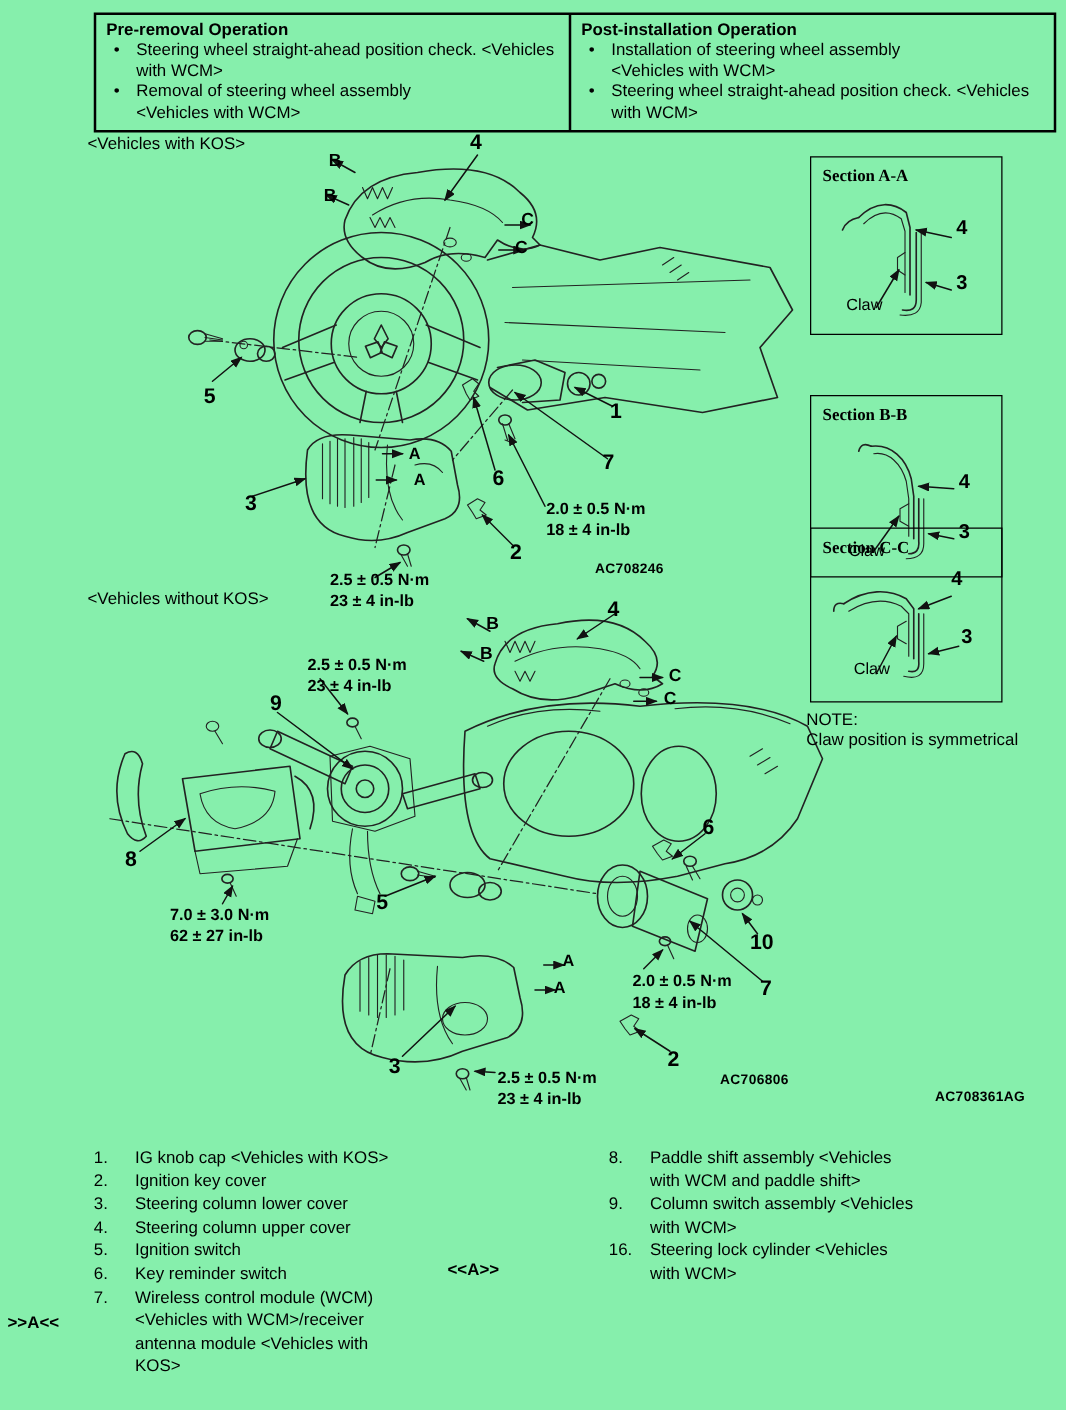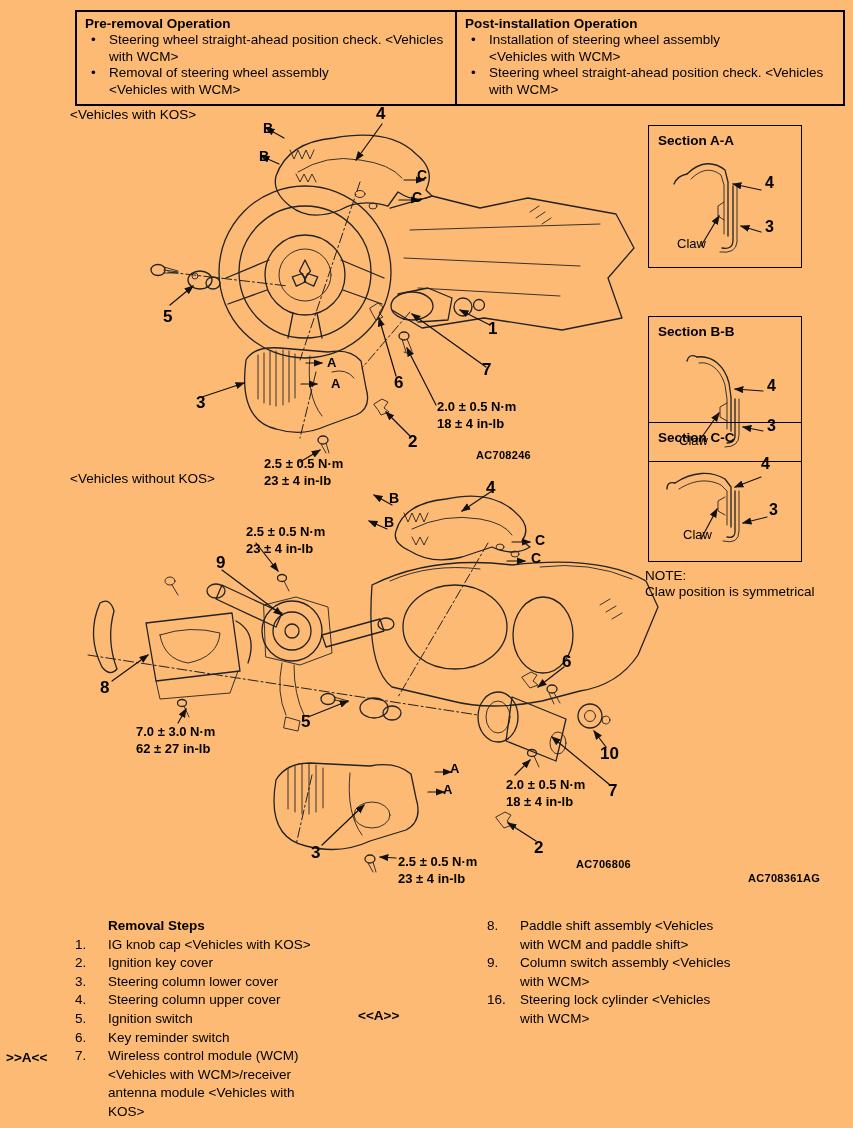--- a/index.html
+++ b/index.html
@@ -1,16 +1,16 @@
 <!DOCTYPE html>
 <html><head>
 <meta charset="utf-8">
 <style>
   html,body{margin:0;padding:0;background:#fff;}
-  .page{position:relative;width:853px;height:1128px;background:#fdba74;
+  .page{position:relative;width:853px;height:1128px;background:#86efac;
         font-family:"Liberation Sans","DejaVu Sans",sans-serif;color:#000;overflow:hidden;}
   
   .ops-table{position:absolute;left:75px;top:10px;width:770px;min-height:93px;
              border:2px solid #000;display:flex;box-sizing:border-box;}
   .ops-cell{padding:3px 8px 6px 8px;box-sizing:border-box;}
   .ops-cell.pre{width:380px;border-right:2px solid #000;}
   .ops-cell.post{flex:1;}
   .ops-title{font-size:13.5px;font-weight:bold;line-height:17px;}
   .ops-item{display:flex;font-size:13.5px;line-height:16.5px;}
   .ops-item .bullet{width:24px;padding-left:6px;box-sizing:border-box;}
@@ -22,21 +22,21 @@
   .letter.small{font-size:13px;}
   .torque{position:absolute;font-size:13px;font-weight:bold;line-height:16.5px;}
   .figcode{position:absolute;font-size:11px;font-weight:bold;letter-spacing:.3px;}
   svg{position:absolute;overflow:visible;}
   .art{stroke:#222;fill:none;stroke-width:1.3;stroke-linecap:round;stroke-linejoin:round;}
   .thin{stroke:#222;fill:none;stroke-width:.9;}
   .cl{stroke:#222;fill:none;stroke-width:1;stroke-dasharray:10 3 2 3;}
   .ldr{stroke:#111;fill:none;stroke-width:1.2;}
   
   .section-box{position:absolute;left:648px;width:154px;border:1.5px solid #000;box-sizing:border-box;}
-  .section-title{font-size:13.5px;font-weight:bold;margin:7px 0 0 9px;}
+  .section-title{font-size:13.5px;font-weight:bold;margin:7px 0 0 9px;font-family:Liberation Serif, serif;}
   .sec-label{position:absolute;font-size:16px;font-weight:bold;}
   .sec-claw{position:absolute;font-size:13px;text-align:right;}
   .note{position:absolute;left:645px;top:568px;font-size:13.5px;line-height:16px;white-space:nowrap;}
   
   .steps{position:absolute;font-size:13.5px;line-height:18.6px;}
   .steps-title{font-weight:bold;margin-left:33px;}
   .step-row{display:flex;}
   .step-num{width:33px;box-sizing:border-box;}
   .step-text{white-space:pre-line;}
   .marker{position:absolute;font-size:13.5px;font-weight:bold;}
@@ -420,21 +420,20 @@
     <span class="sec-label" style="left:120px;top:78px;">3</span>
     <span class="sec-claw" style="left:34px;top:104px;">Claw</span>
   </div>
 
   <div class="note">
     <div>NOTE:</div>
     <div>Claw position is symmetrical</div>
   </div>
 
   <div class="steps" style="left:75px;top:917px;width:300px;">
-    <div class="steps-title">Removal Steps</div>
     <div class="step-row">
       <span class="step-num">1.</span>
       <span class="step-text">IG knob cap &lt;Vehicles with KOS&gt;</span>
     </div>
     <div class="step-row">
       <span class="step-num">2.</span>
       <span class="step-text">Ignition key cover</span>
     </div>
     <div class="step-row">
       <span class="step-num">3.</span>

